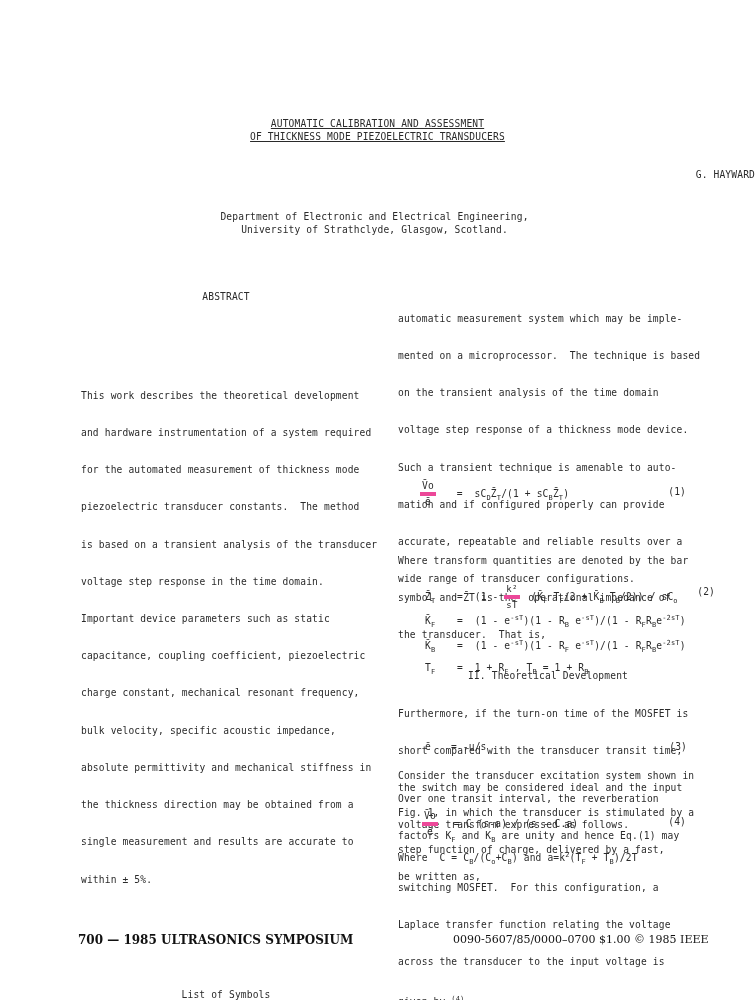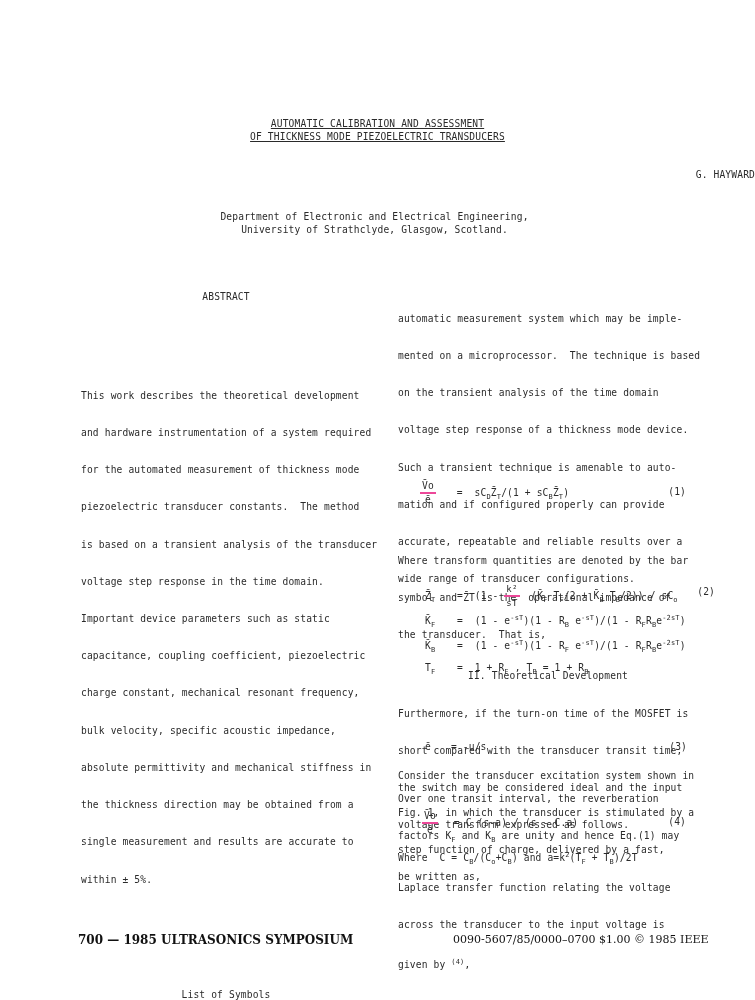--- a/index.html
+++ b/index.html
@@ -12,21 +12,21 @@
   .author { left: 0; width: 755px; text-align: right; top: 197px; }
   .affil { left: 0; width: 749px; text-align: center; top: 210px; line-height: 13px; }
   .col { position: absolute; line-height: 12.4px; white-space: pre; }
   .col-left { left: 81px; width: 290px; }
   .col-right { left: 398px; width: 300px; }
   .heading { text-align: center; white-space: pre; }
   sub, sup { font-size: 7px; }
   .eq { position: absolute; white-space: nowrap; }
   .eqnum { position: absolute; right: 0; }
   .frac { display: inline-block; text-align: center; vertical-align: middle; line-height: 12px; }
-  .frac .num { display: block; border-bottom: 2px solid #ec4899; padding: 0 2px; }
+  .frac .num { display: block; border-bottom: 4px solid #ec4899; padding: 0 2px; }
   .frac .den { display: block; padding: 0 2px; }
   .footer { position: absolute; top: 933px; font-family: "DejaVu Serif", "Liberation Serif", serif; font-size: 12px; color: #111; }
   .footer-left { left: 78px; font-weight: bold; }
   .footer-right { left: 453px; font-size: 11px; }
 </style>
 </head>
 <body>
 
 <div class="abs title mono">
   <div class="u">AUTOMATIC CALIBRATION AND ASSESSMENT</div>
@@ -84,20 +84,21 @@
     <div>accurate, repeatable and reliable results over a</div>
     <div>wide range of transducer configurations.</div>
   </div>
   <div style="height:10px;"></div>
   <div class="heading">II. Theoretical Development</div>
   <div style="height:13px;"></div>
   <div>
     <div>Consider the transducer excitation system shown in</div>
     <div>Fig. 1, in which the transducer is stimulated by a</div>
     <div>step function of charge, delivered by a fast,</div>
+    <div>switching MOSFET.  For this configuration, a</div>
     <div>Laplace transfer function relating the voltage</div>
     <div>across the transducer to the input voltage is</div>
     <div><span>given by</span> <sup>(4)</sup><span>,</span></div>
   </div>
 </div>
 
 <div class="eq mono" style="left:420px; top:480px; width:266px;">
   <span class="frac">
     <span class="num">V̄o</span>
     <span class="den">ē</span>

